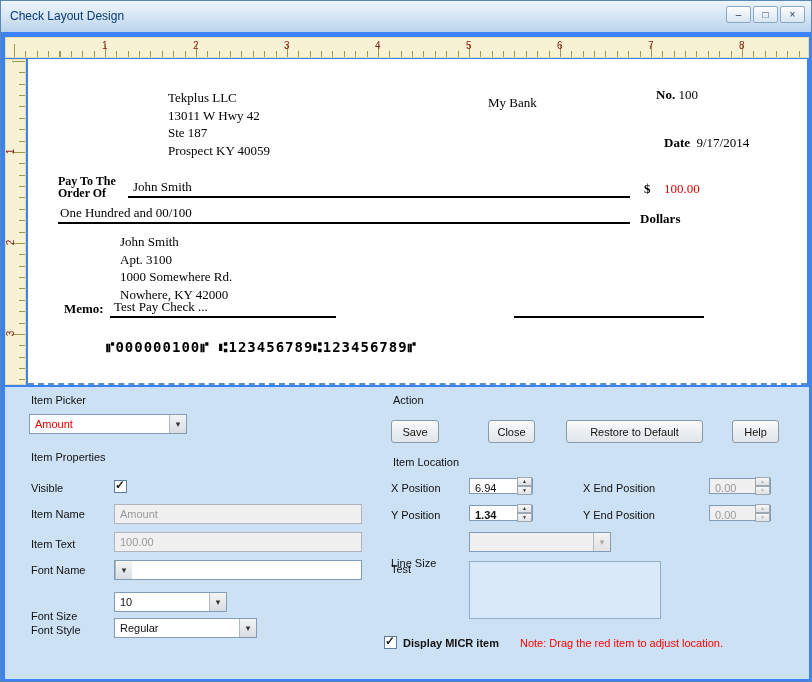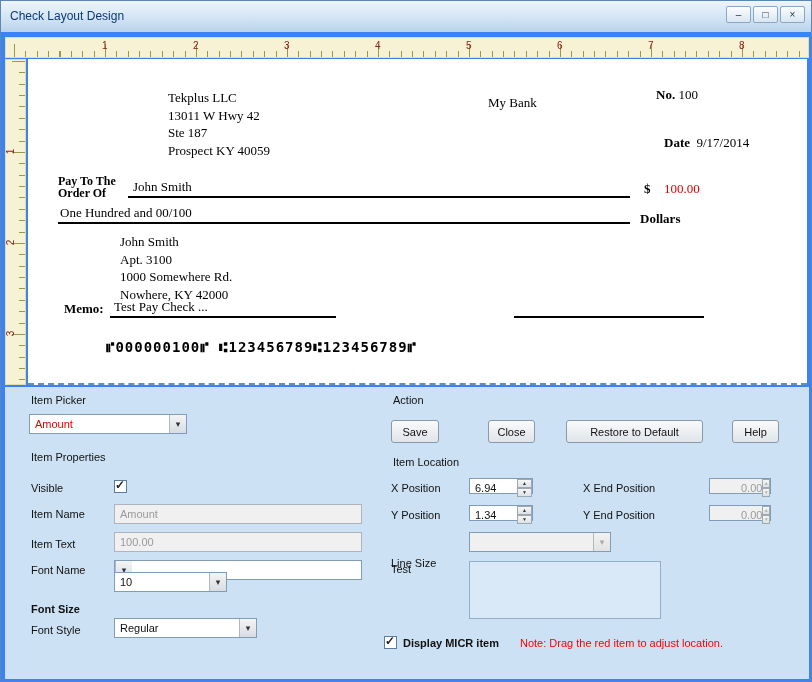--- a/index.html
+++ b/index.html
@@ -87,28 +87,28 @@
   .red-text { color: #e00000; }
   .textbox {
     height: 20px; border: 1px solid #adb4bc; background: #f0f0f0; color: #9a9a9a;
     font-size: 11px; padding: 0 5px; font-family: "Liberation Sans", sans-serif; width: 248px;
   }
   .btn {
     position: absolute; height: 23px; border: 1px solid #8a99a8; border-radius: 3px;
     background: linear-gradient(#fafafa, #dfe5ea); font-size: 11px; color: #111;
     font-family: "Liberation Sans", sans-serif; cursor: pointer;
   }
-  .spinner { display: flex; border: 1px solid #7f9db9; background: #fff; height: 16px; }
+  .spinner { display: flex; border: 1px solid #7f9db9; background: #fff; height: 16px; align-items: center; }
   .spin-value { flex: 1; font-size: 11px; padding: 3px 0 0 5px; }
   .spin-btns { width: 15px; display: flex; flex-direction: column; }
   .spin-up, .spin-down {
     flex: 1; border: 1px solid #9fa8b0; background: linear-gradient(#f6f6f6, #dde2e6);
     font-size: 5px; line-height: 7px; text-align: center; color: #333; cursor: pointer;
   }
-  .spinner.disabled { background: #f0f0f0; padding-left: 26px; }
+  .spinner.disabled { background: #f0f0f0; }
   .spinner.disabled .spin-value { color: #9a9a9a; }
   .spinner.disabled .spin-up, .spinner.disabled .spin-down { color: #b5b5b5; }
   .checkbox {
     display: inline-block; width: 13px; height: 13px; background: #fff;
     border: 1px solid #5c7da0; position: relative; cursor: pointer;
   }
   .checkbox .check-glyph {
     position: absolute; left: 0px; top: -3px; font-size: 12px; font-weight: bold; color: #222;
   }
   .image-box {
@@ -203,22 +203,22 @@
     <input class="abs textbox" style="left: 109px; top: 117px;" readonly="" value="Amount">
 
     <span class="abs plabel" style="left:26px; top:151px;">Item Text</span>
     <input class="abs textbox" style="left: 109px; top: 145px;" readonly="" value="100.00">
 
     <span class="abs plabel" style="left:26px; top:177px;">Font Name</span>
     <div class="abs combo" style="left:109px; top:173px; width:248px;">
       <span class="combo-arrow">▾</span>
     </div>
 
-    <span class="abs plabel" style="left:26px; top:216px;font-weight:bold;">Font Size</span>
-    <div class="abs combo" style="left:109px; top:185px; width:113px;">
+    <span class="abs plabel" style="left:26px; top:223px;">Font Size</span>
+    <div class="abs combo" style="left:109px; top:205px; width:113px;">
       <span class="combo-value">10</span>
       <span class="combo-arrow">▾</span>
     </div>
 
     <span class="abs plabel" style="left:26px; top:237px;">Font Style</span>
     <div class="abs combo" style="left:109px; top:231px; width:143px;">
       <span class="combo-value">Regular</span>
       <span class="combo-arrow">▾</span>
     </div>
 
@@ -241,21 +241,21 @@
     <span class="abs plabel" style="left:578px; top:95px;">X End Position</span>
     <div class="abs spinner disabled" style="left:704px; top:91px; width:62px;">
       <span class="spin-value">0.00</span>
       <span class="spin-btns">
         <span class="spin-up">▲</span>
         <span class="spin-down">▼</span>
       </span>
     </div>
 
     <span class="abs plabel" style="left:386px; top:122px;">Y Position</span>
-    <div class="abs spinner" style="left:464px; top:118px; width:64px;">
+    <div class="abs spinner" style="left:464px; top:118px; width:64px;font-weight:bold;">
       <span class="spin-value">1.34</span>
       <span class="spin-btns">
         <span class="spin-up">▲</span>
         <span class="spin-down">▼</span>
       </span>
     </div>
     <span class="abs plabel" style="left:578px; top:122px;">Y End Position</span>
     <div class="abs spinner disabled" style="left:704px; top:118px; width:62px;">
       <span class="spin-value">0.00</span>
       <span class="spin-btns">

